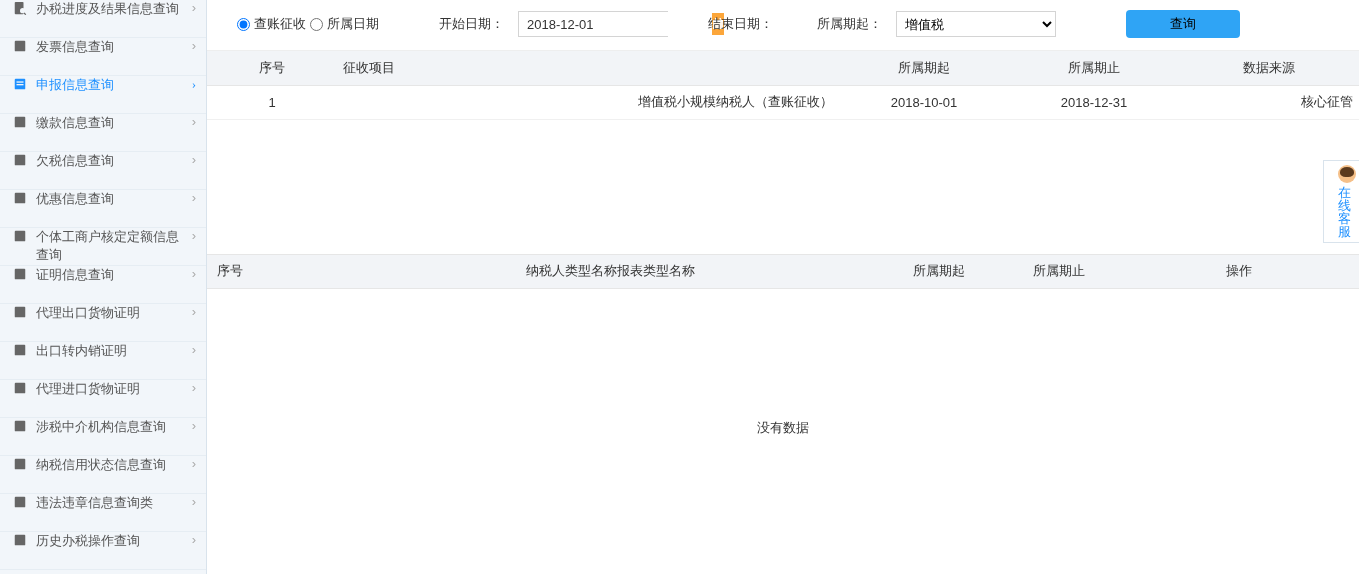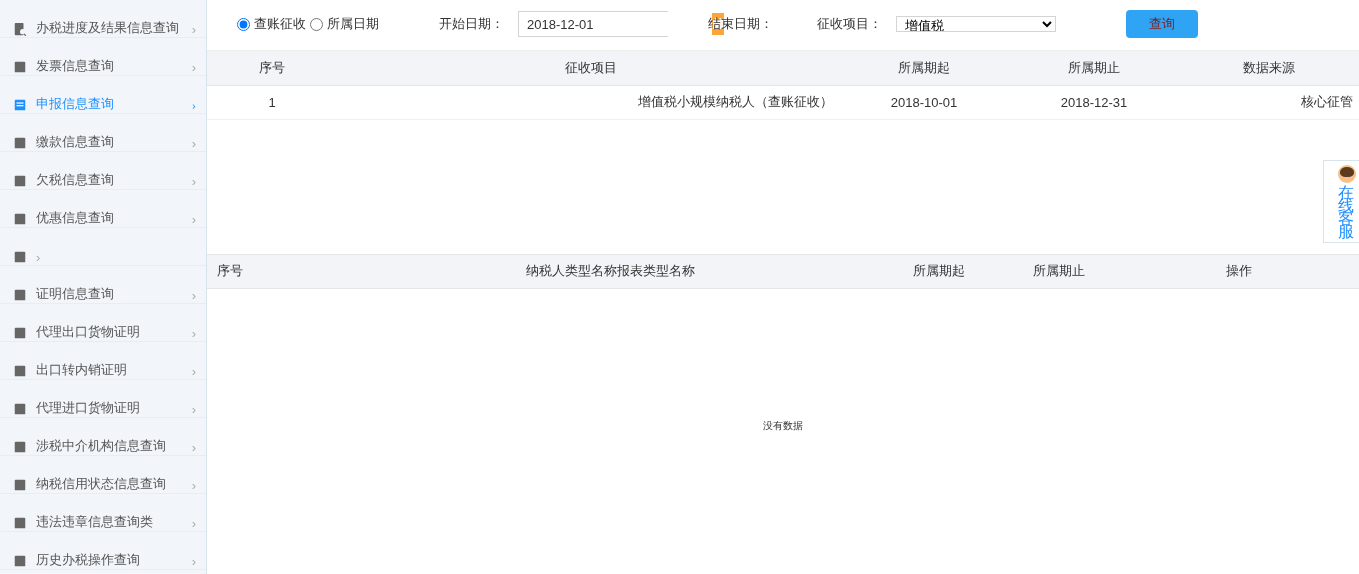--- a/index.html
+++ b/index.html
@@ -16,21 +16,21 @@
   
   .sidebar {
     width: 207px;
     background: #f2f6fa;
     border-right: 1px solid #d9e3ec;
     height: 100%;
     overflow-y: auto;
   }
   .sidebar-item {
     display: flex;
-    align-items: flex-end;
+    align-items: flex-start;
     height: 38px;
     padding: 0 10px 0 12px;
     cursor: pointer;
     color: #555;
     border-bottom: 1px solid #e6edf3;
     position: relative;
   }
   .sidebar-item.active { color: #1e90ff; font-family: Liberation Serif, serif; }
   .sidebar-item .icon {
     width: 16px; height: 16px;
@@ -76,37 +76,37 @@
     color: #333;
   }
   .date-input-wrap .cal-icon {
     width: 22px; height: 22px;
     background: #fca63a;
     display: flex; align-items: center; justify-content: center;
     color: #fff;
     margin: 1px;
   }
   .select-wrap {
-    height: 16px;
+    height: 26px;
     width: 160px;
   }
   .select-wrap select {
     width: 100%; height: 100%;
     border: 1px solid #d4d4d4;
     font-size: 13px;
     padding: 0 4px;
     background: #fff;
   }
   .btn-primary {
     background: #2fa4f5;
-    color: #7f1d1d;
+    color: #000000;
     border: none;
     border-radius: 4px;
     height: 28px;
-    padding: 0 23px;
+    padding: 0 44px;
     font-size: 13px;
     cursor: pointer;
     margin-left: 60px;
   }
 
   
   .table {
     width: 100%;
     border-collapse: collapse;
     table-layout: fixed;
@@ -128,35 +128,35 @@
     text-align: center;
   }
   .table td.left { text-align: right; padding-left: 6px; }
   .table1-wrap { }
   .gap { height: 134px; }
   .table2-wrap { border-top: 1px solid #e6e6e6; }
   .no-data {
     text-align: center;
     color: #333;
     padding: 130px 0;
-    font-size: 10px;
+    font-size: 13px;
   }
 
   
   .support-widget {
     position: absolute;
     right: 0;
     top: 160px;
     width: 36px;
     background: #fff;
     border: 1px solid #d9e3ec;
     border-right: none;
     padding: 4px 14px;
     text-align: center;
-    font-size: 16px;
+    font-size: 13px;
     color: #1e90ff;
     line-height: 13px;
   }
   .support-widget .avatar {
     width: 18px; height: 18px;
     border-radius: 50%;
     background: #f5c089;
     margin: 0 auto 3px auto;
     display: block;
     position: relative;
@@ -228,20 +228,21 @@
       </span>
     <span class="label">优惠信息查询</span>
     <span class="chevron">›</span>
   </div>
   <div class="sidebar-item">
     <span class="icon">
         <svg viewBox="0 0 16 16" width="14" height="14">
           <rect x="2" y="2" width="12" height="12" rx="1"></rect>
         </svg>
       </span>
+    <span class="label">个体工商户核定定额信息查询</span>
     <span class="chevron">›</span>
   </div>
   <div class="sidebar-item">
     <span class="icon">
         <svg viewBox="0 0 16 16" width="14" height="14">
           <rect x="2" y="2" width="12" height="12" rx="1"></rect>
         </svg>
       </span>
     <span class="label">证明信息查询</span>
     <span class="chevron">›</span>
@@ -333,21 +334,21 @@
             <rect x="1" y="2" width="10" height="9" fill="#fff" opacity="0.9"></rect>
             <rect x="1" y="2" width="10" height="2" fill="#fff"></rect>
             <rect x="3" y="0" width="1.5" height="3" fill="#fff"></rect>
             <rect x="7.5" y="0" width="1.5" height="3" fill="#fff"></rect>
           </svg>
       </span>
     </div>
 
     <span class="field-label" style="margin-left:30px;">结束日期：</span>
 
-    <span class="field-label" style="margin-left:30px;">征收项目：</span>
+    <span class="field-label" style="margin-left:30px;">所属期起：</span>
     <div class="select-wrap">
       <select>
         <option>增值税</option>
       </select>
     </div>
 
     <button class="btn-primary">查询</button>
   </div>
 
   <div class="table1-wrap">
@@ -355,21 +356,21 @@
       <colgroup>
         <col style="width:130px">
           <col>
           <col style="width:170px">
           <col style="width:170px">
           <col style="width:180px">
       </colgroup>
       <thead>
         <tr>
           <th>序号</th>
-          <th style="text-align:center;padding-left:6px;">征收项目</th>
+          <th style="text-align:left;padding-left:6px;">征收项目</th>
           <th>所属期起</th>
           <th>所属期止</th>
           <th>数据来源</th>
         </tr>
       </thead>
       <tbody>
         <tr>
           <td>1</td>
           <td class="left">增值税小规模纳税人（查账征收）</td>
           <td>2018-10-01</td>

